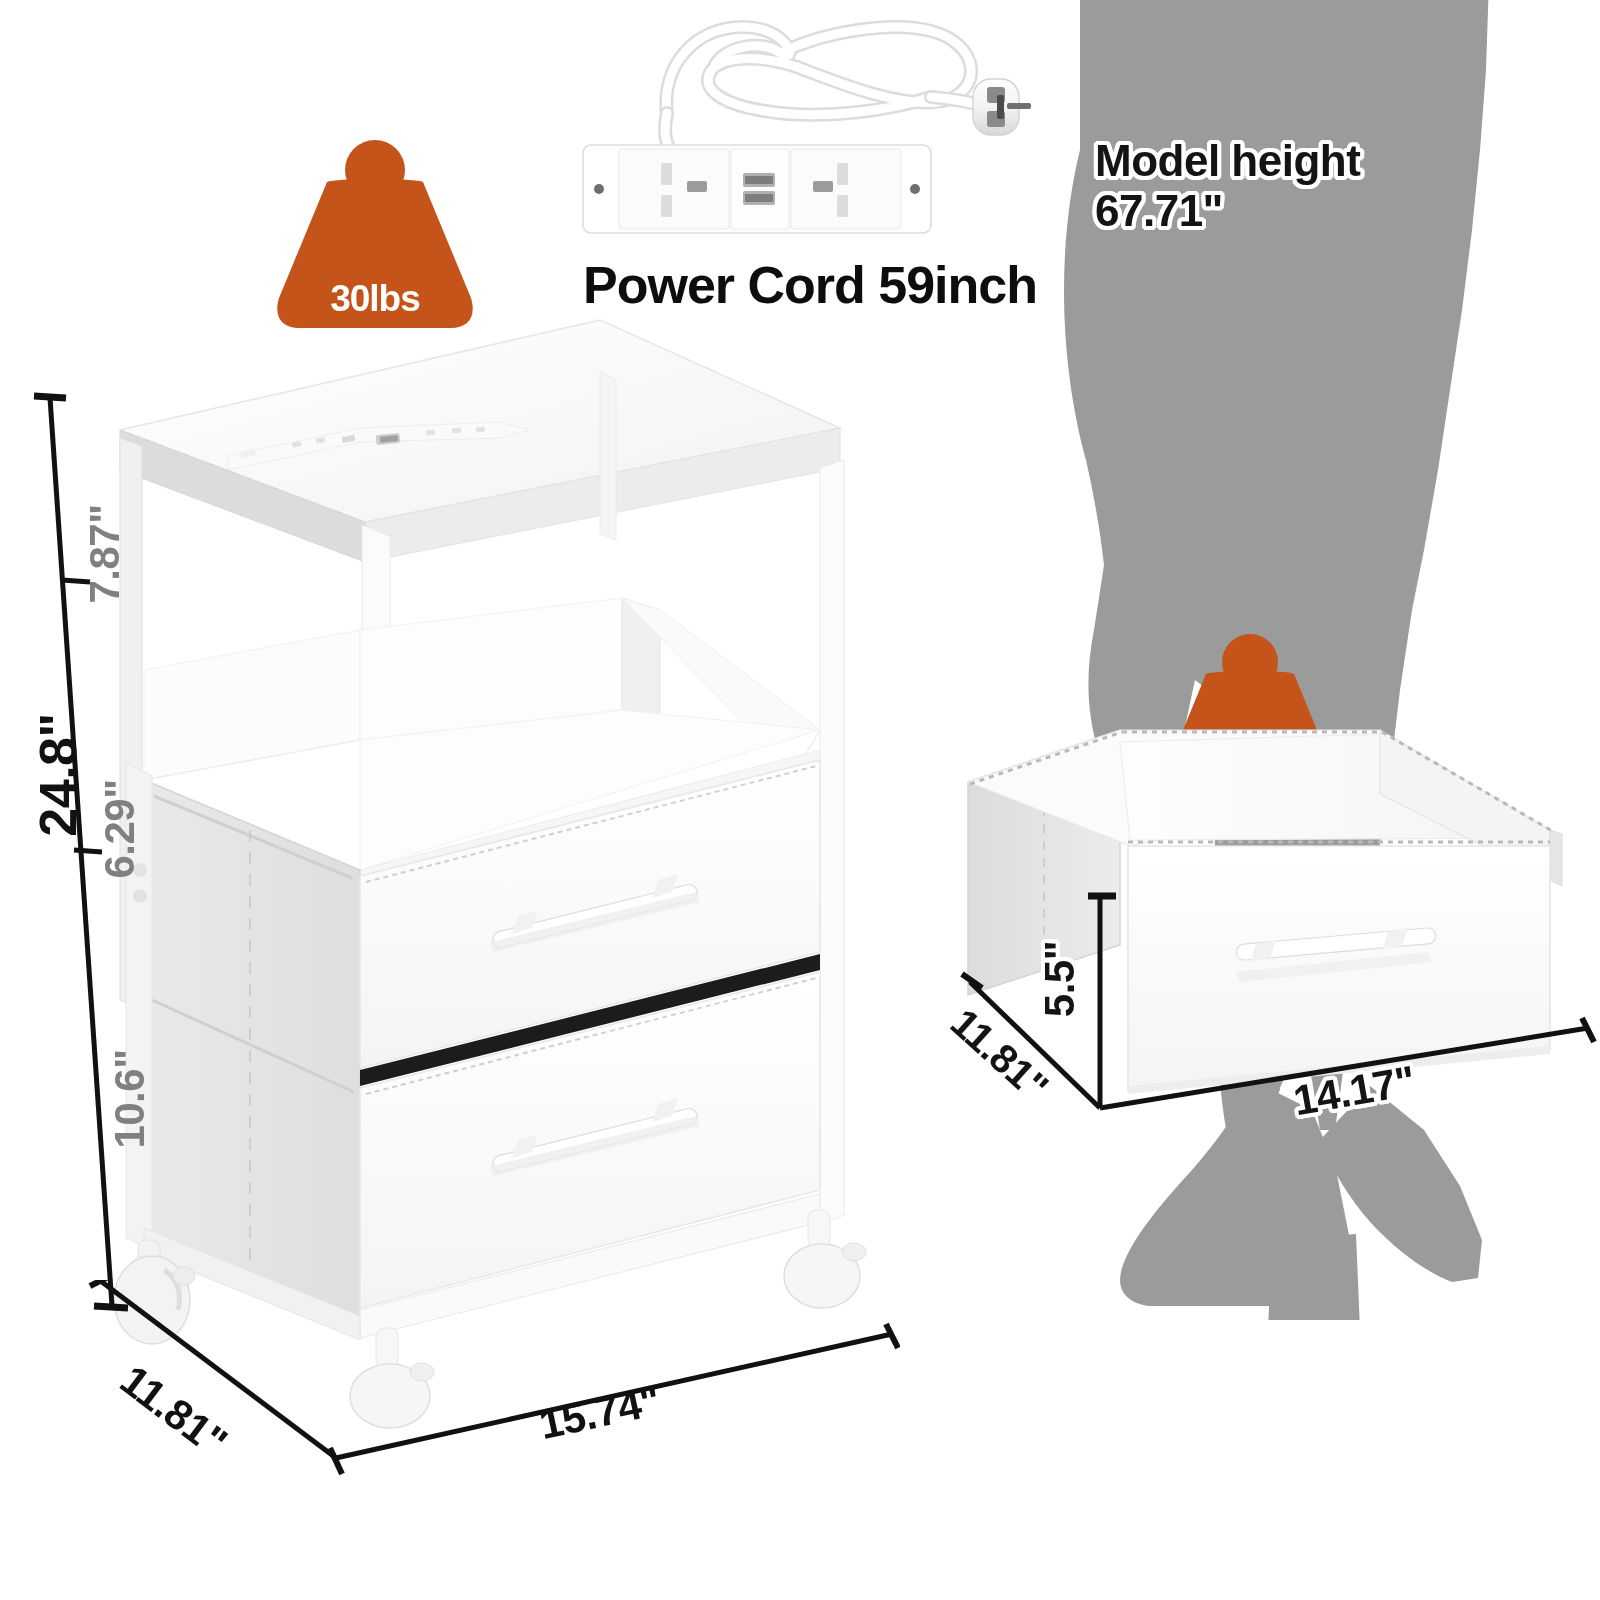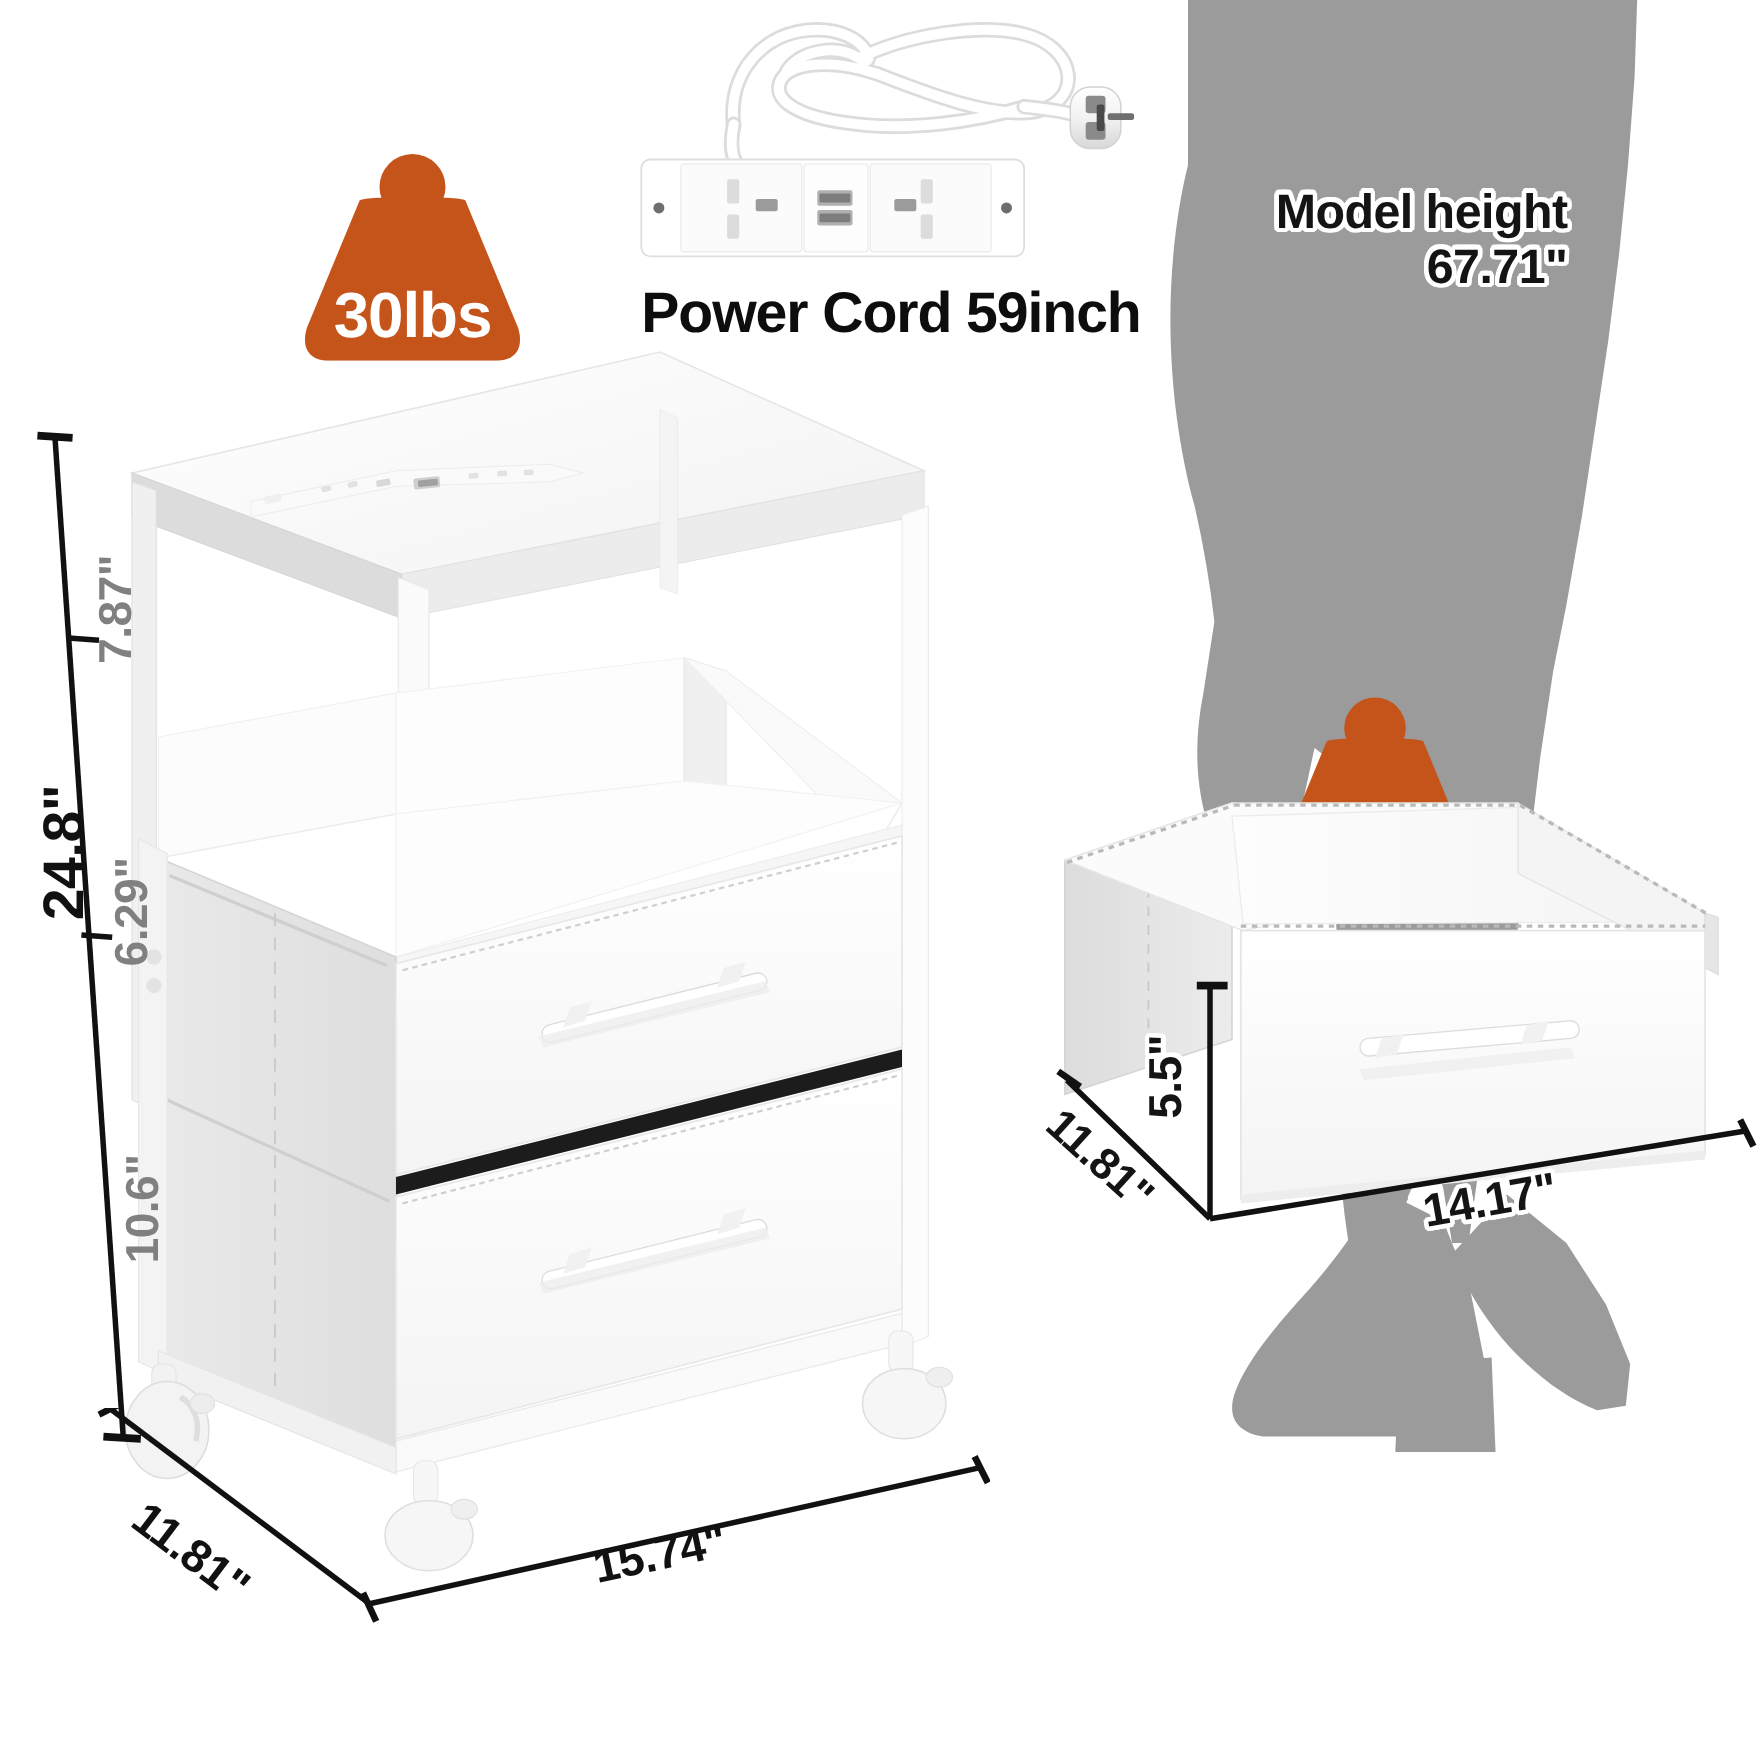--- a/index.html
+++ b/index.html
@@ -154,21 +154,21 @@
 
       <path fill="#9B9B9B" d="
         M 252 1250
         L 248 1340
         L 340 1340
         L 336 1244
         Z"></path>
     </svg>
   </div>
 
-  <div class="abs" style="left:1095px;top:138px;width:330px;text-align:right;line-height:1.04;margin-top:32px;">
+  <div class="abs" style="left:1095px;top:138px;width:330px;text-align:left;line-height:1.04;">
     <div class="dimtext outlined" style="font-size:44px;">Model height</div>
     <div class="dimtext outlined" style="font-size:44px;margin-top:4px;">67.71"</div>
   </div>
 
   <div class="powerstrip">
     <svg width="470" height="240" viewBox="0 0 470 240" xmlns="http://www.w3.org/2000/svg">
       <defs>
         <linearGradient id="cordg" x1="0" y1="0" x2="0" y2="1">
           <stop offset="0" stop-color="#ffffff"></stop>
           <stop offset="0.5" stop-color="#f2f2f2"></stop>
@@ -228,21 +228,21 @@
     </svg>
   </div>
 
   <div class="power-label">Power Cord 59inch</div>
 
   <div class="weight-badge" style="left:265px;top:138px;width:220px;height:190px;">
     <svg width="220" height="190" viewBox="0 0 220 190" xmlns="http://www.w3.org/2000/svg">
       <circle cx="110" cy="32" r="30" fill="#C5541A"></circle>
       <path fill="#C5541A" d="M 62 44 C 68 40 152 40 158 44 L 206 160 C 212 180 202 190 186 190 L 34 190 C 18 190 8 180 14 160 Z"></path>
     </svg>
-    <div class="wlabel" style="font-size:58px;bottom:8px;">30lbs</div>
+    <div class="wlabel" style="font-size:37px;bottom:8px;">30lbs</div>
   </div>
 
   <div class="weight-badge" style="left:1148px;top:632px;width:205px;height:182px;">
     <svg width="205" height="182" viewBox="0 0 205 182" xmlns="http://www.w3.org/2000/svg">
       <circle cx="102" cy="30" r="28" fill="#C5541A"></circle>
       <path fill="#C5541A" d="M 58 42 C 64 38 140 38 146 42 L 192 154 C 198 172 188 182 172 182 L 32 182 C 16 182 6 172 12 154 Z"></path>
     </svg>
     <div class="wlabel" style="font-size:56px;bottom:8px;">8lbs</div>
   </div>
 

